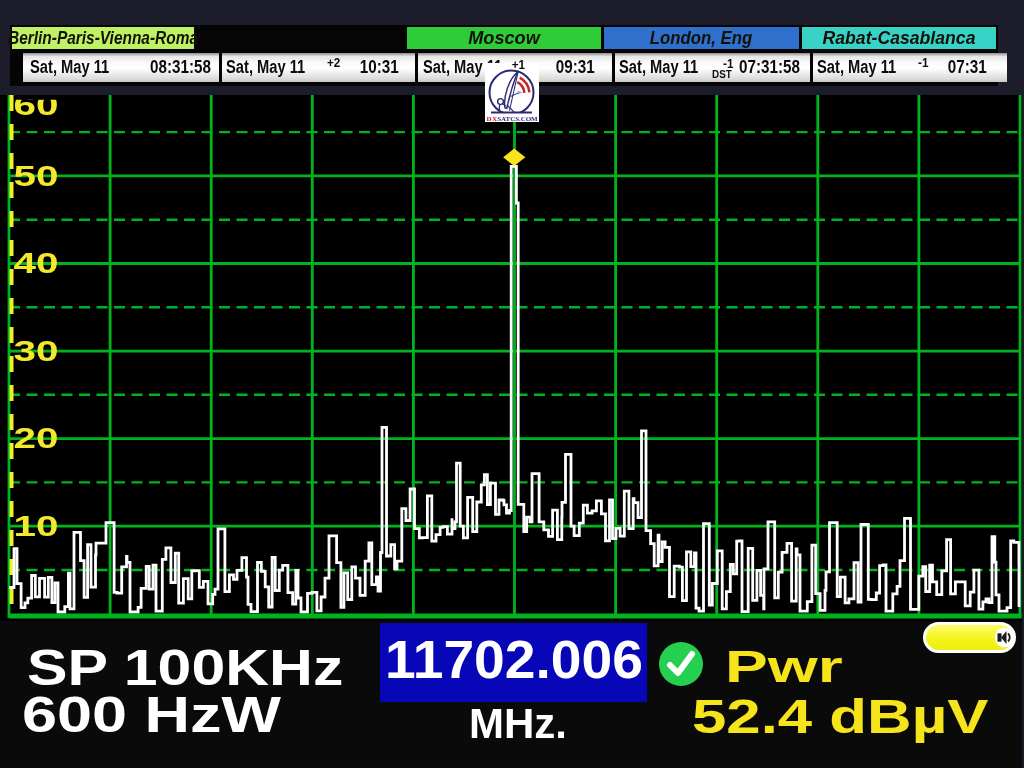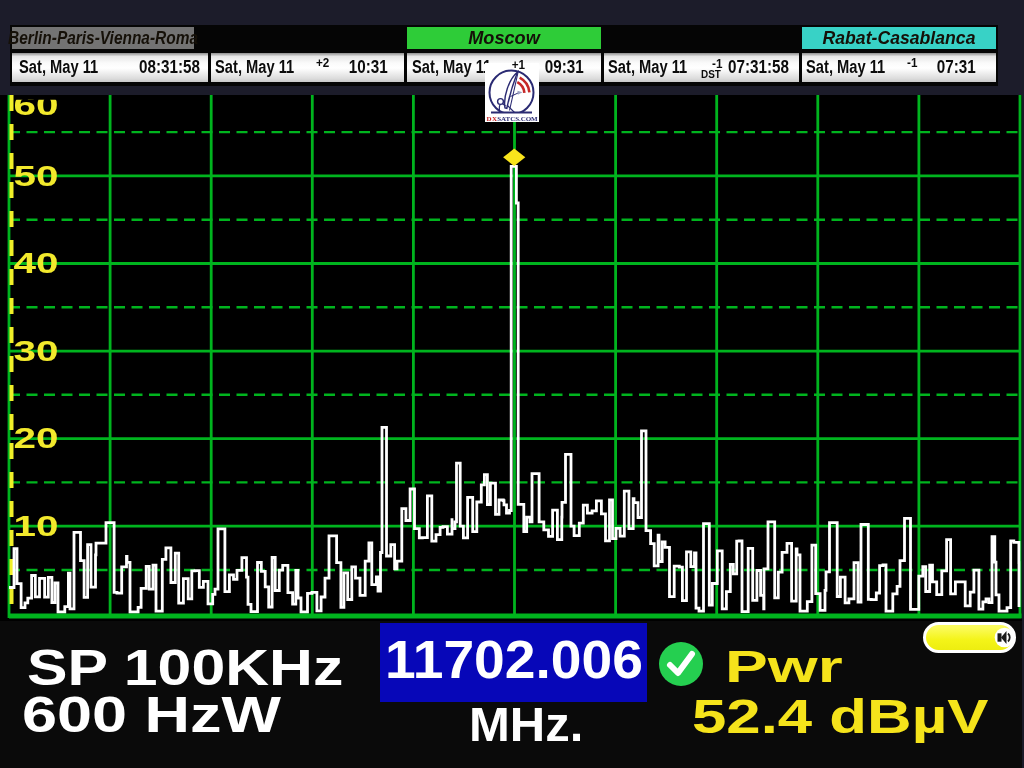--- a/index.html
+++ b/index.html
@@ -11,61 +11,64 @@
 #leftbez { left:0; top:95px; width:8px; height:526px; background:#191927; }
 #rightbez { left:1021.5px; top:95px; width:2.5px; height:673px; background:#1a1a28; }
 #botbez { left:0; top:763px; width:1024px; height:5px; background:#14141f; }
 
 #clock { left:10px; top:25px; width:988px; height:61px; background:#050505; }
 .hd { position:absolute; top:2px; height:22px; font-style:italic; font-weight:bold;
    font-size:19px; color:#151008; text-align:center; line-height:21px; white-space:nowrap; }
 .hd span { display:block; position:absolute; left:50%; top:0; width:400px;
    margin-left:-200px; text-align:center; }
 .tr { position:absolute; top:28px; height:29px;
-  background:linear-gradient(#8e8e8e 0%, #e6e6e6 12%, #fafafa 34%, #ffffff 52%, #f0f0f0 68%, #dcdcdc 88%, #c9c9c9 100%); }
+  background:linear-gradient(#8e8e8e 0%, #e6e6e6 12%, #fafafa 34%, #ffffff 52%, #f0f0f0 68%, #dcdcdc 88%, #c9c9c9 100%);margin-left:11px; }
 .tr span { position:absolute; font-weight:bold; color:#0c0c0c; font-size:17.5px; line-height:29px;
   white-space:nowrap; }
 .tl { left:0; transform:scaleX(0.84); transform-origin:left center; }
 .trt { right:0; transform:scaleX(0.87); transform-origin:right center; }
 .tr span.sup { position:absolute; left:auto; right:auto; font-weight:bold; color:#0c0c0c;
   font-size:13px; line-height:13px; transform:scaleX(0.9); transform-origin:left center; }
 
 #spec { left:0; top:95px; width:1024px; height:526px; }
 .axlbl { font-family:"Liberation Sans", sans-serif; font-weight:bold; font-size:30px;
   fill:#f2e92c; }
 
 #bottom { left:0; top:621px; width:1024px; height:147px; background:#0a0a0a; }
 .bt { position:absolute; font-weight:bold; white-space:nowrap; }
 #sp1 { left:27px; top:643px; font-size:50px; line-height:50px; color:#fff;
   transform:scaleX(1.215); transform-origin:left top; }
 #sp2 { left:22px; top:690px; font-size:50px; line-height:50px; color:#fff;
   transform:scaleX(1.26); transform-origin:left top; }
 #freqbox { left:380px; top:623px; width:267px; height:79px; background:#0707b8; }
 #freq { left:514px; top:633px; font-size:53px; line-height:53px; color:#fff;
   transform:translateX(-50%) scaleX(1.042); }
-#mhz { left:469px; top:705.5px; font-size:49px; line-height:36px; color:#fff; }
+#mhz { left:469px; top:705.5px; font-size:42px; line-height:36px; color:#fff; }
 #pwr { left:725px; top:644px; font-size:45px; line-height:45px; color:#f5e31b;
   transform:scaleX(1.425); transform-origin:left top; }
 #dbuv { left:692px; top:693px; font-size:47.5px; line-height:47.5px; color:#f5e31b;
   transform:scaleX(1.3); transform-origin:left top; }
 #pill { left:923px; top:622px; width:93px; height:31px; background:linear-gradient(#fbfb5e 8%, #f4f418 60%, #eded10 100%);
   border:3px solid #fff; border-radius:16px; }
 </style></head>
 <body>
 <div id="page">
 <div class="abs" id="topband"></div>
 <div class="abs" id="leftbez"></div>
 <div class="abs" id="botbez"></div>
 
 <div class="abs" id="clock">
-  <div class="hd" style="left:2px;width:182px;background:#737373;">
+  <div class="hd" style="left:2px;width:182px;background:#bef264;">
         <span style="transform:scaleX(0.813);">Berlin-Paris-Vienna-Roma</span>
       </div>
   <div class="hd" style="left:396.5px;width:194px;background:#2ecc38;">
         <span style="transform:scaleX(0.954);">Moscow</span>
+      </div>
+  <div class="hd" style="left:593.5px;width:195px;background:#2e70cb;">
+        <span style="transform:scaleX(0.883);">London, Eng</span>
       </div>
   <div class="hd" style="left:791.5px;width:194.5px;background:#38d2c6;padding-left:27px;">
         <span style="transform:scaleX(0.929);">Rabat-Casablanca</span>
       </div>
   <div class="tr" style="left:2px;width:195.5px;">
     <span class="tl" style="left:7px;">Sat, May 11</span>
     <span class="trt" style="right:7px;">08:31:58</span>
   </div>
   <div class="tr" style="left:200.5px;width:193px;">
     <span class="tl" style="left:4px;">Sat, May 11</span>

